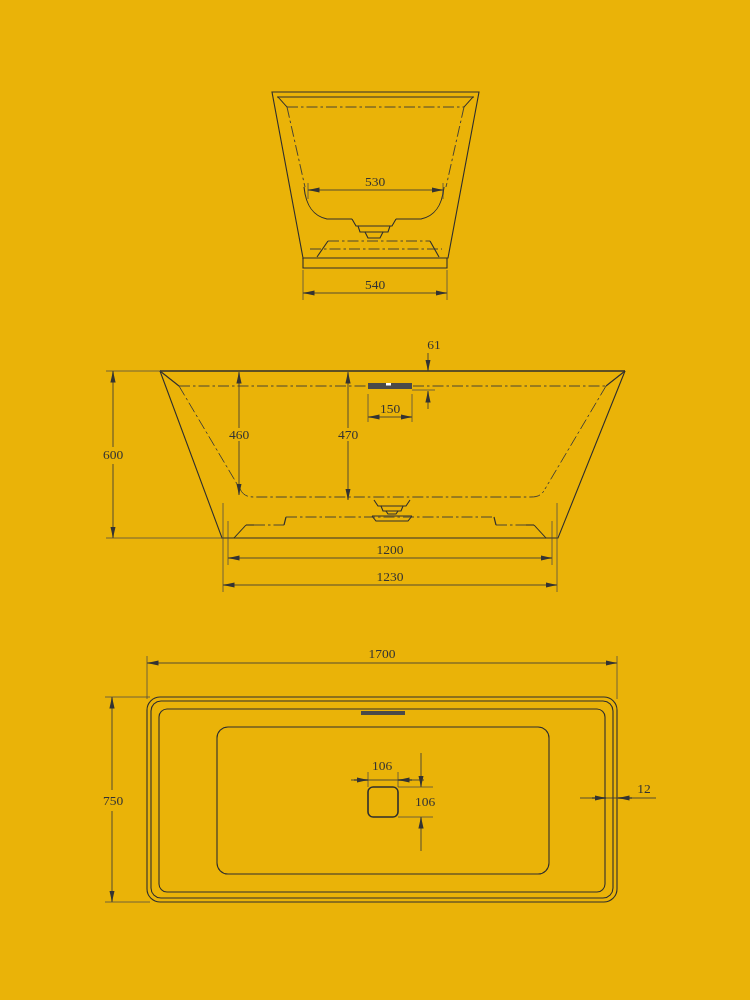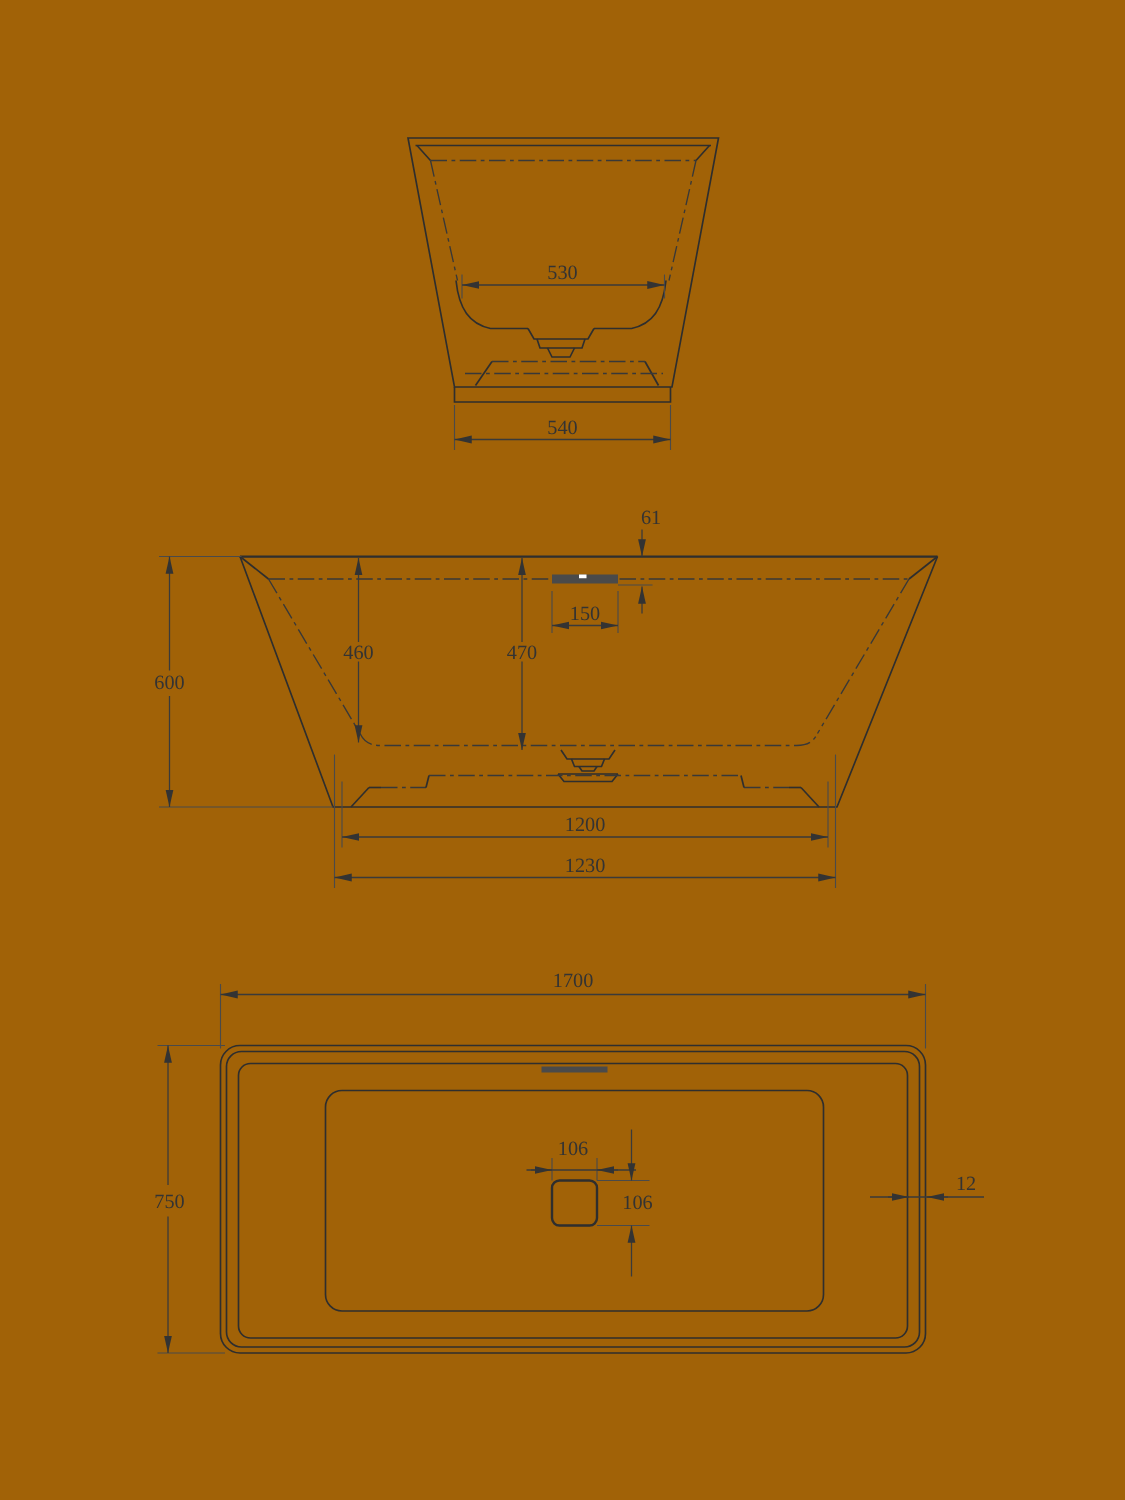--- a/index.html
+++ b/index.html
@@ -1,19 +1,19 @@
 <!DOCTYPE html>
 <html><head>
 <meta charset="utf-8">
 <style>
   html,body{margin:0;padding:0;background:#ffffff;}
   .sheet{
     position:relative;
     width:750px;height:1000px;
-    background:#a16207;
+    background:#eab308;
     font-family:"Liberation Serif","DejaVu Serif",serif;
     overflow:hidden;
   }
   svg{display:block;}
   
   .ol{stroke:#2e2e2e;stroke-width:1.1;fill:none;stroke-linecap:butt;stroke-linejoin:miter;}
   .ol2{stroke:#2e2e2e;stroke-width:1.5;fill:none;stroke-linecap:butt;}
   
   .dd{stroke:#383838;stroke-width:0.9;fill:none;stroke-dasharray:11 3 2.5 3;stroke-linecap:butt;}
   

